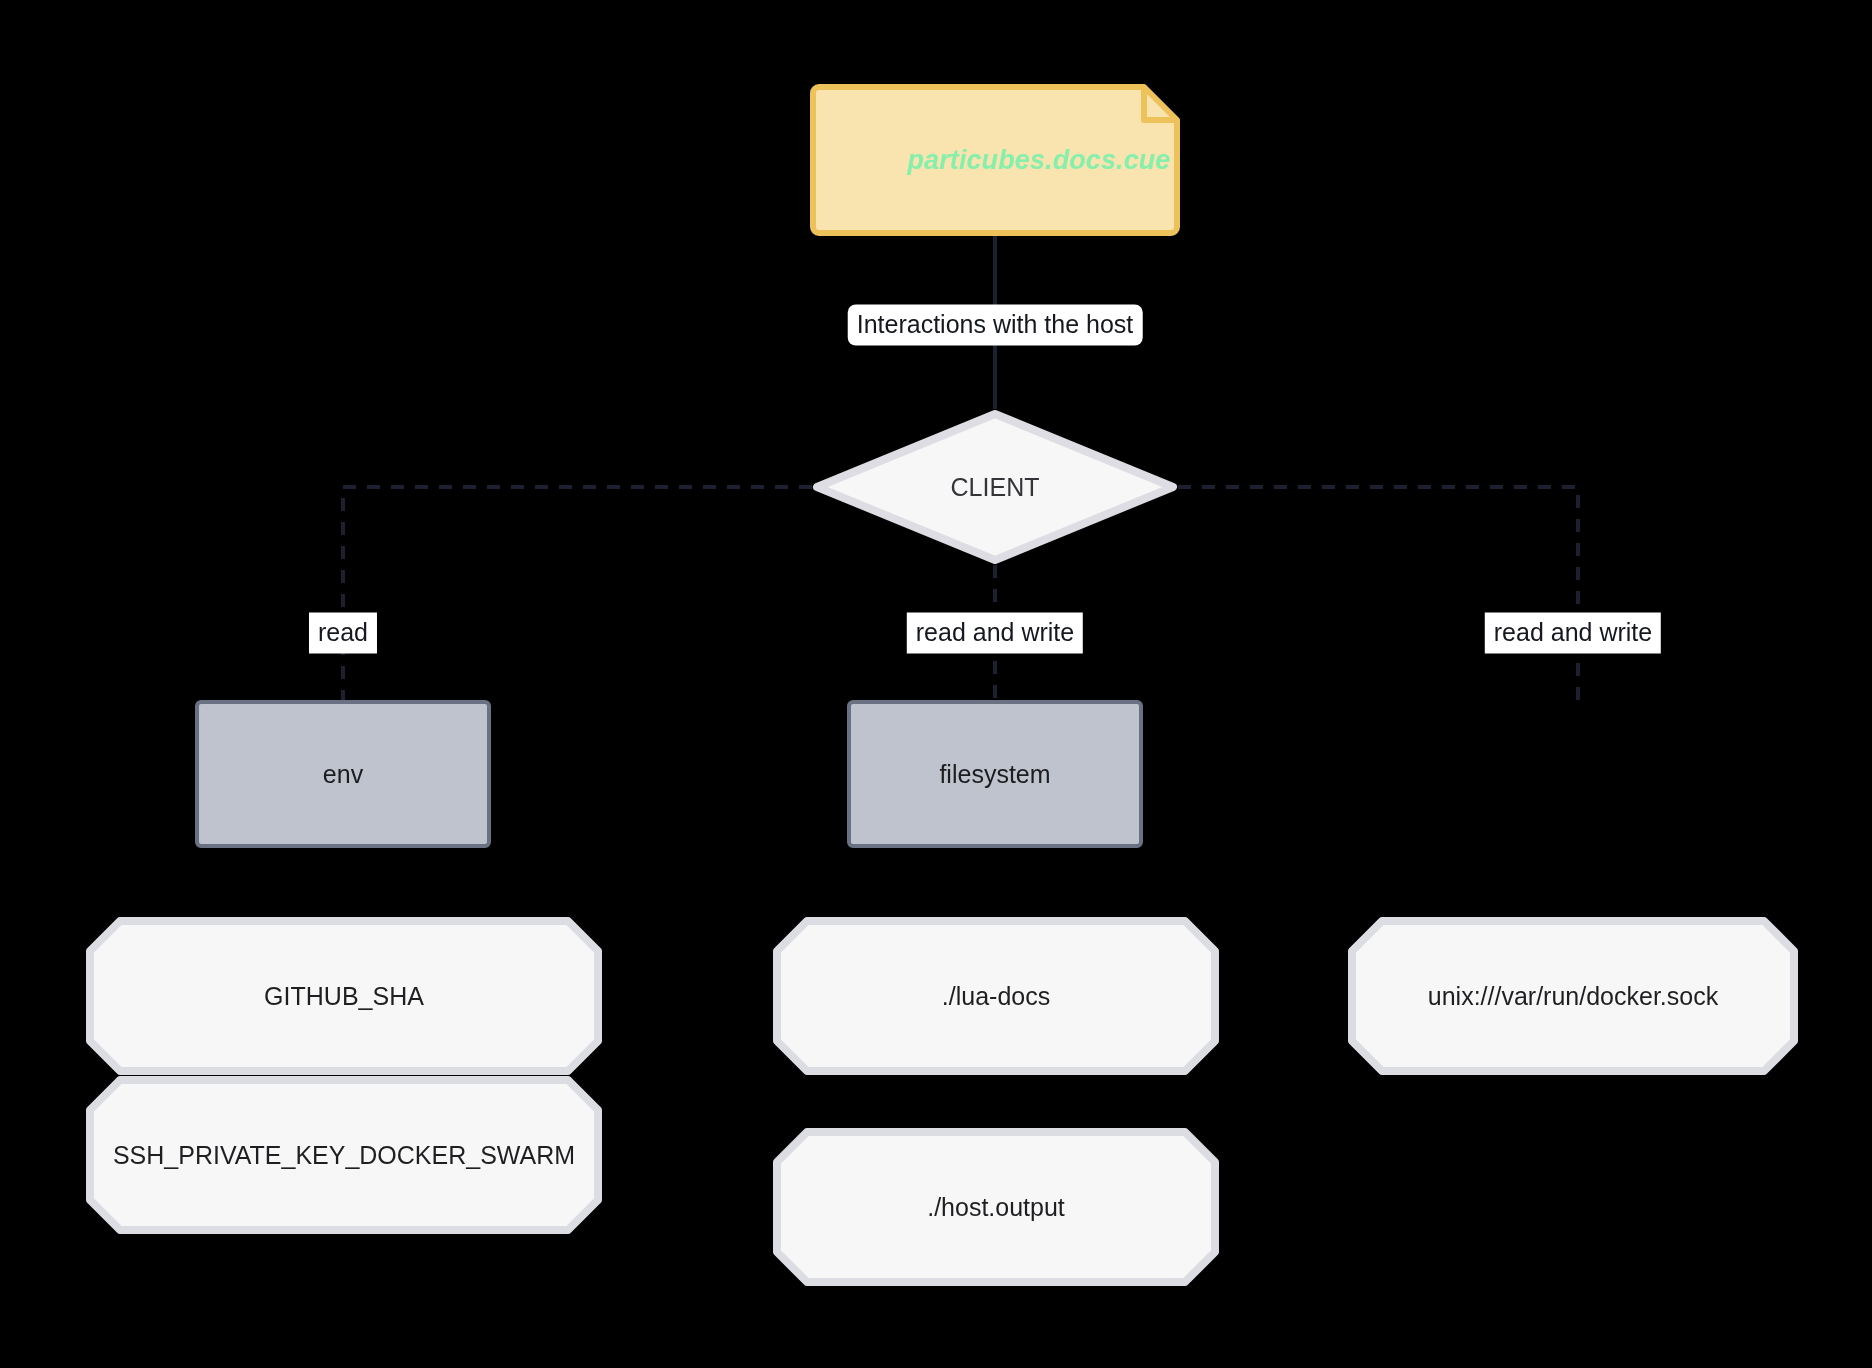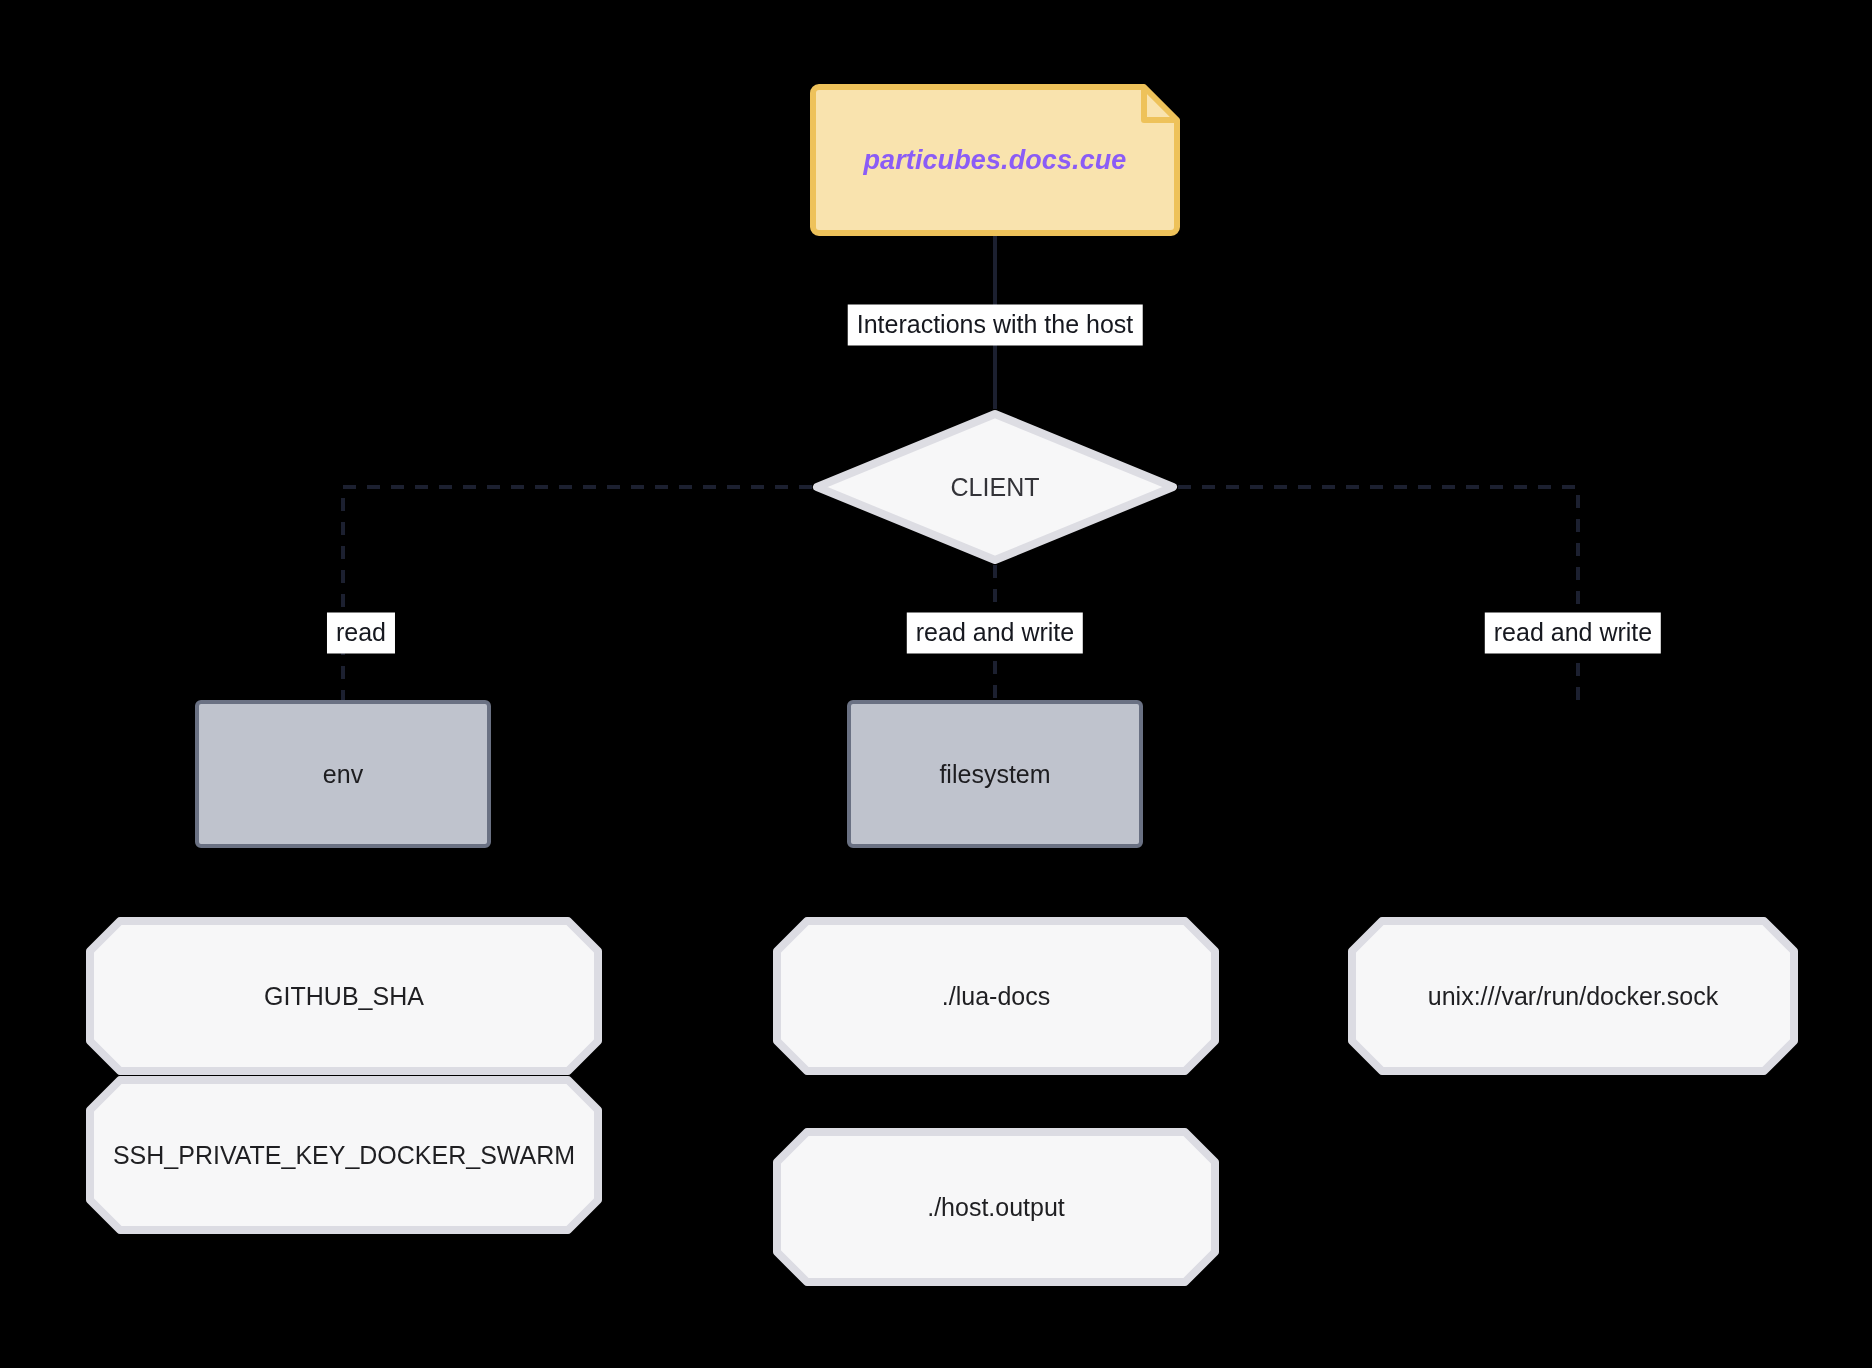--- a/index.html
+++ b/index.html
@@ -41,22 +41,23 @@
     left: 0;
     top: 0;
     width: 370px;
     height: 152px;
     display: flex;
     align-items: center;
     justify-content: center;
     font-size: 27px;
     font-weight: bold;
     font-style: italic;
-    color: #8b5cf6;
+    color: #86efac;
     letter-spacing: 0.1px;
+    padding-left: 44px;
   }
 
   
   .diamond {
     position: absolute;
     left: 812px;
     top: 409px;
     width: 366px;
     height: 156px;
   }
@@ -148,23 +149,23 @@
     <div class="note-label">particubes.docs.cue</div>
   </div>
 
   <div class="diamond">
     <svg width="366" height="156" viewBox="0 0 366 156" xmlns="http://www.w3.org/2000/svg">
       <path d="M 183 5 L 361 78 L 183 151 L 5 78 Z" fill="#f7f7f8" stroke="#dddde3" stroke-width="8" stroke-linejoin="round"></path>
     </svg>
     <div class="diamond-label">CLIENT</div>
   </div>
 
-  <div class="edge-label" style="left:995px; top:325px;">Interactions with the host</div>
-
-  <div class="edge-label" style="left:343px; top:633px;margin-left:18px;">read</div>
+  <div class="edge-label" style="left:995px; top:325px;border-radius:8px;">Interactions with the host</div>
+
+  <div class="edge-label" style="left:343px; top:633px;">read</div>
 
   <div class="edge-label" style="left:995px; top:633px;">read and write</div>
 
   <div class="edge-label" style="left:1573px; top:633px;">read and write</div>
 
   <div class="gbox" style="left:195px; top:700px;">
     <span class="gbox-label">env</span>
   </div>
 
   <div class="gbox" style="left:847px; top:700px;">

